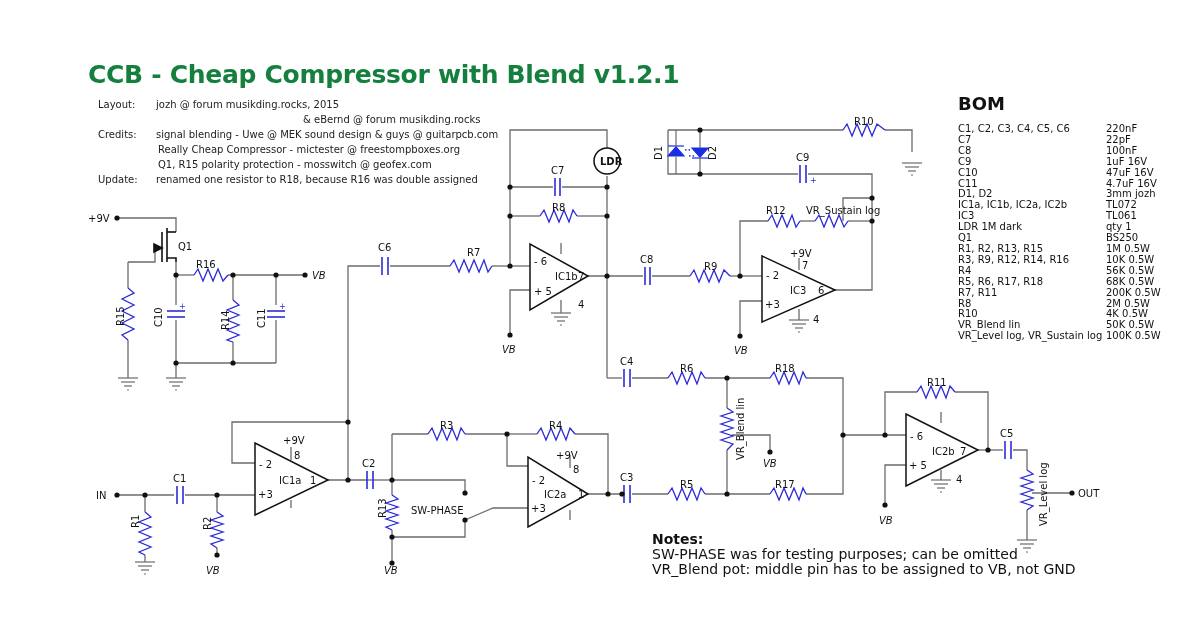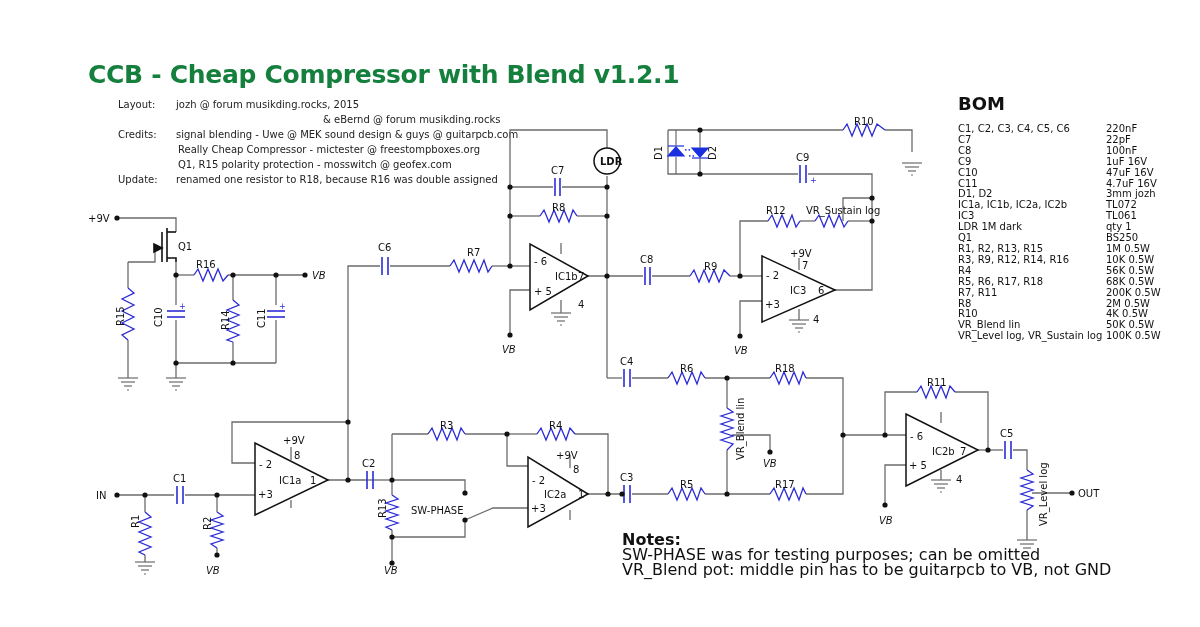--- a/index.html
+++ b/index.html
@@ -1,27 +1,27 @@
 <!DOCTYPE html>
 <html><head>
 <meta charset="utf-8">
 <style>
   html,body{margin:0;padding:0;background:#ffffff;}
   body{width:1200px;height:627px;position:relative;overflow:hidden;font-family:"DejaVu Sans",sans-serif;}
   .title{position:absolute;left:88px;top:60px;font-size:25px;font-weight:bold;color:#15803d;letter-spacing:-0.3px;font-family:"DejaVu Sans",sans-serif;}
-  .credits{position:absolute;left:98px;top:97px;font-size:10px;color:#222;line-height:15px;margin-left:20px;}
+  .credits{position:absolute;left:98px;top:97px;font-size:10px;color:#222;line-height:15px;}
   .credits .row{display:flex;white-space:nowrap;}
   .credits .lbl{width:58px;}
   .credits .ind{margin-left:60px;}
   .bom{position:absolute;left:958px;top:93px;color:#111;}
   .bom h3{margin:0 0 10px 0;font-size:18px;font-weight:bold;}
   .bom table{border-collapse:collapse;font-size:10px;line-height:10.9px;}
   .bom td{padding:0;vertical-align:top;white-space:nowrap;margin-left:12px;}
   .bom td.part{width:148px;}
-  .notes{position:absolute;left:622px;top:532px;font-size:16px;color:#111;line-height:15px;}
+  .notes{position:absolute;left:652px;top:532px;font-size:14px;color:#111;line-height:15px;}
   .notes .h{font-weight:bold;}
   svg.schem{position:absolute;left:0;top:0;}
   svg text{font-family:"DejaVu Sans",sans-serif;}
 </style>
 </head>
 <body>
 
 <div class="title">CCB - Cheap Compressor with Blend v1.2.1</div>
 
 <div class="credits">
@@ -132,21 +132,21 @@
           <td class="part">VR_Level log, VR_Sustain log</td>
           <td>100K 0.5W</td>
         </tr>
       </tbody>
     </table>
 </div>
 
 <div class="notes">
   <div class="h">Notes:</div>
   <div>SW-PHASE was for testing purposes; can be omitted</div>
-  <div>VR_Blend pot: middle pin has to be guitarpcb to VB, not GND</div>
+  <div>VR_Blend pot: middle pin has to be assigned to VB, not GND</div>
 </div>
 
 <svg class="schem" width="1200" height="627" viewBox="0 0 1200 627">
   <defs>
     <g id="gnd">
       <line x1="-10" y1="0" x2="10" y2="0"></line>
       <line x1="-7" y1="4" x2="7" y2="4"></line>
       <line x1="-4" y1="8" x2="4" y2="8"></line>
       <line x1="-1" y1="12" x2="1" y2="12"></line>
     </g>

